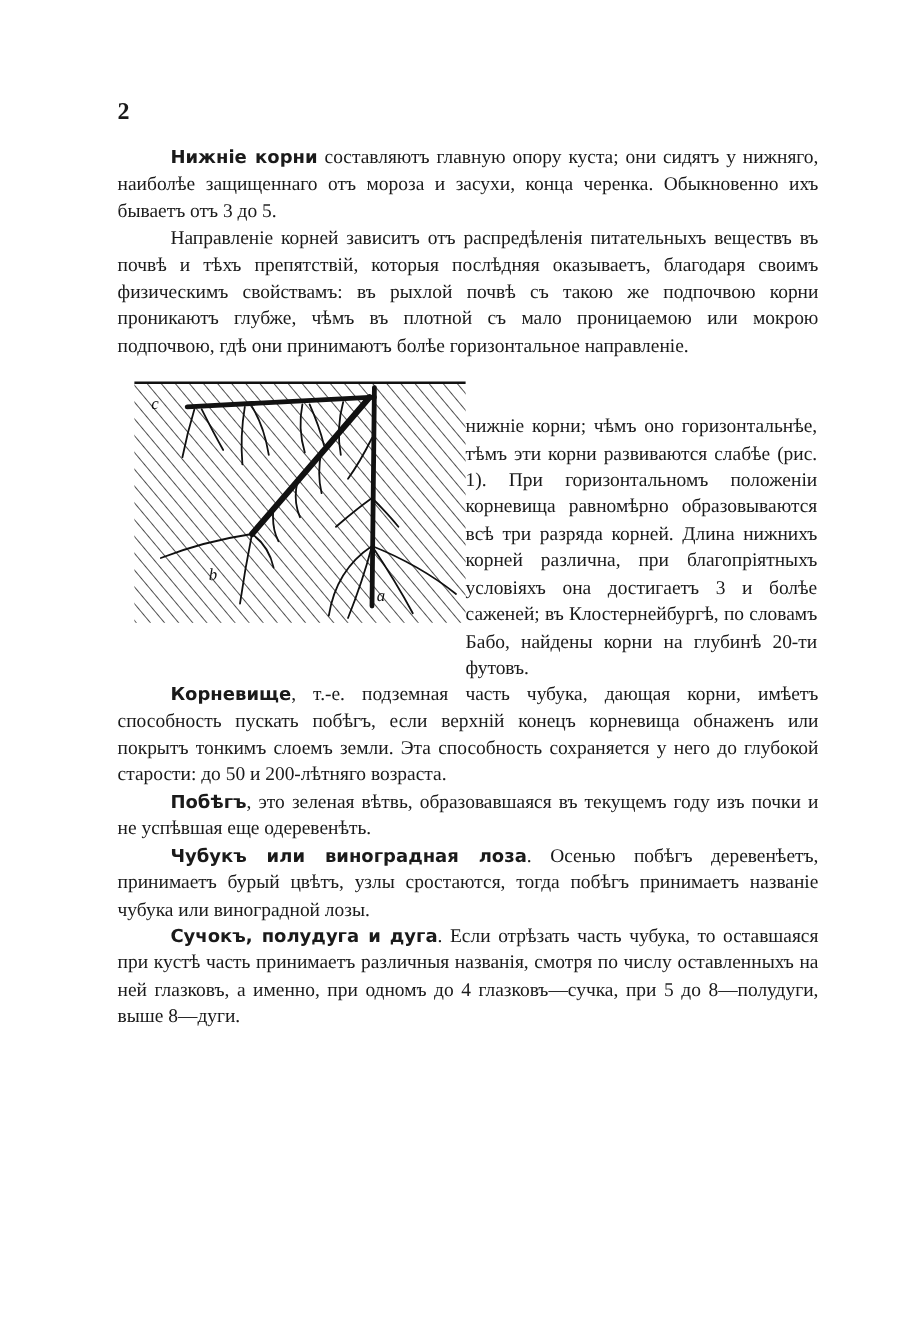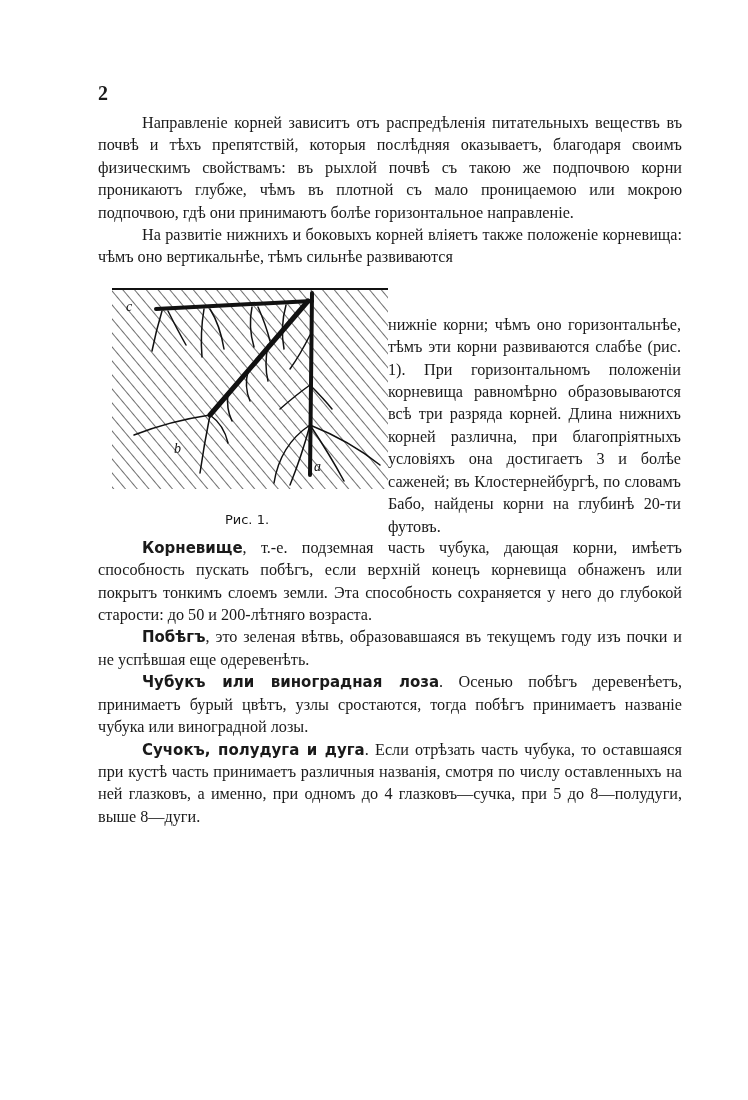--- a/index.html
+++ b/index.html
@@ -22,24 +22,24 @@
     .side p { text-indent: 0; }
   </style>
 </head>
 <body>
 
 <div class="page">
   <div class="header">
     <span class="page-num">2</span>
   </div>
 
+  <p class="p1"><span class="b">Нижніе корни</span><span> составляютъ главную опору куста; они сидятъ у нижняго, наиболѣе защищеннаго отъ мороза и засухи, конца черенка. Обыкновенно ихъ бываетъ отъ 3 до 5.</span></p>
 
   <p>Направленіе корней зависитъ отъ распредѣленія питательныхъ веществъ въ почвѣ и тѣхъ препятствій, которыя послѣдняя оказываетъ, благодаря своимъ физическимъ свойствамъ: въ рыхлой почвѣ съ такою же подпочвою корни проникаютъ глубже, чѣмъ въ плотной съ мало проницаемою или мокрою подпочвою, гдѣ они принимаютъ болѣе горизонтальное направленіе.</p>
 
-  <p>На развитіе нижнихъ и боковыхъ корней вліяетъ также положеніе корневища: чѣмъ оно вертикальнѣе, тѣмъ сильнѣе развиваются</p>
 
   <div class="figwrap">
     <div class="fig">
       <svg width="298" height="222" viewBox="0 0 298 222">
         <defs>
           <pattern id="hatch" width="9" height="9" patternUnits="userSpaceOnUse" patternTransform="rotate(-40)">
             <line x1="0" y1="0" x2="0" y2="9" stroke="#222" stroke-width="1.3"></line>
           </pattern>
         </defs>
         <rect x="14" y="14" width="276" height="200" fill="url(#hatch)"></rect>
@@ -66,21 +66,20 @@
           <path d="M212 110 q14 14 22 24" stroke-width="1.5"></path>
           <path d="M212 150 q-30 20 -36 58" stroke-width="1.5"></path>
           <path d="M212 150 q40 16 70 40" stroke-width="1.5"></path>
           <path d="M212 150 q20 30 34 56" stroke-width="1.5"></path>
           <path d="M212 150 q-8 30 -20 60" stroke-width="1.5"></path>
         </g>
         <text x="28" y="36" font-size="14" font-style="italic" fill="#111">c</text>
         <text x="76" y="178" font-size="14" font-style="italic" fill="#111">b</text>
         <text x="216" y="196" font-size="14" font-style="italic" fill="#111">a</text>
       </svg>
-      <p class="caption">Рис. 1.</p>
     </div>
     <div class="side">
       <p>нижніе корни; чѣмъ оно горизонтальнѣе, тѣмъ эти корни развиваются слабѣе (рис. 1). При горизонтальномъ положеніи корневища равномѣрно образовываются всѣ три разряда корней. Длина нижнихъ корней различна, при благопріятныхъ условіяхъ она достигаетъ 3 и болѣе саженей; въ Клостернейбургѣ, по словамъ Бабо, найдены корни на глубинѣ 20-ти футовъ.</p>
     </div>
   </div>
 
   <p><span class="b">Корневище</span><span>, т.-е. подземная часть чубука, дающая корни, имѣетъ способность пускать побѣгъ, если верхній конецъ корневища обнаженъ или покрытъ тонкимъ слоемъ земли. Эта способность сохраняется у него до глубокой старости: до 50 и 200-лѣтняго возраста.</span></p>
 
 
   <p><span class="b">Побѣгъ</span><span>, это зеленая вѣтвь, образовавшаяся въ текущемъ году изъ почки и не успѣвшая еще одеревенѣть.</span></p>

